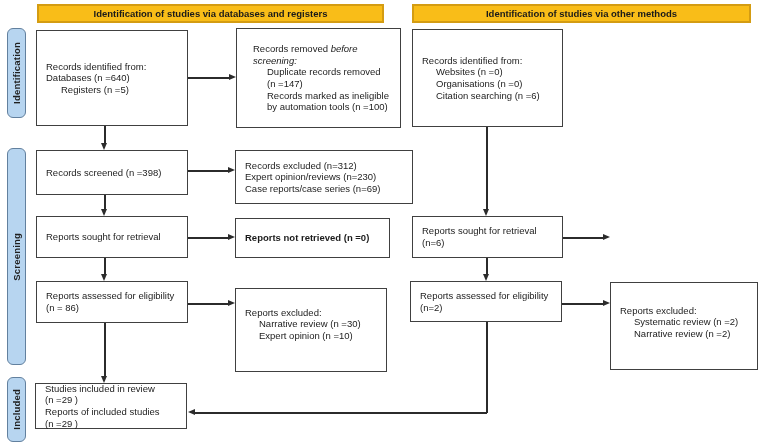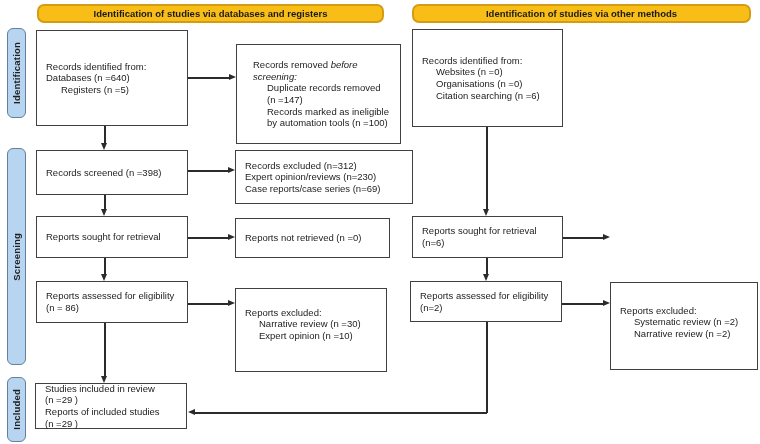--- a/index.html
+++ b/index.html
@@ -3,21 +3,21 @@
 <meta charset="utf-8">
 <style>
   html,body{margin:0;padding:0;background:#ffffff;}
   #canvas{
     position:relative;width:760px;height:444px;background:#ffffff;
     font-family:"Liberation Sans",sans-serif;overflow:hidden;
   }
   .hdr{
     position:absolute;top:4px;height:19px;box-sizing:border-box;
     background:var(--header-fill);border:2px solid var(--header-border);
-    border-radius:7px;display:flex;align-items:center;justify-content:center;
+    border-radius:0;display:flex;align-items:center;justify-content:center;
     font-size:9.5px;font-weight:bold;color:#1a1a1a;
   }
   .stage{
     position:absolute;left:7px;width:19px;box-sizing:border-box;
     background:var(--stage-fill);border:1.5px solid var(--stage-border);
     border-radius:6px;display:flex;align-items:center;justify-content:center;
   }
   .stage span{
     writing-mode:vertical-rl;transform:rotate(180deg);
     font-size:9.5px;font-weight:bold;color:#1f1f1f;white-space:nowrap;letter-spacing:.2px;
@@ -60,21 +60,21 @@
   <div class="stage" style="top:377px;height:65px;">
     <span>Included</span>
   </div>
 
   <div class="fbox" style="left:36px;top:30px;width:152px;height:96px;">
     <div class="ln">Records identified from:</div>
     <div class="ln">Databases (n =640)</div>
     <div class="ln indent2">Registers (n =5)</div>
   </div>
 
-  <div class="fbox pad-l" style="left:236px;top:28px;width:165px;height:100px;margin-top:16px;">
+  <div class="fbox pad-l" style="left:236px;top:28px;width:165px;height:100px;">
     <div class="ln"><span>Records removed </span><i>before</i></div>
     <div class="ln"><i>screening:</i></div>
     <div class="ln indent">Duplicate records removed</div>
     <div class="ln indent">(n =147)</div>
     <div class="ln indent">Records marked as ineligible</div>
     <div class="ln indent">by automation tools (n =100)</div>
   </div>
 
   <div class="fbox" style="left:36px;top:150px;width:152px;height:45px;">
     <div class="ln">Records screened (n =398)</div>
@@ -83,21 +83,21 @@
   <div class="fbox" style="left:235px;top:150px;width:178px;height:54px;">
     <div class="ln">Records excluded (n=312)</div>
     <div class="ln">Expert opinion/reviews (n=230)</div>
     <div class="ln">Case reports/case series (n=69)</div>
   </div>
 
   <div class="fbox" style="left:36px;top:216px;width:152px;height:42px;">
     <div class="ln">Reports sought for retrieval</div>
   </div>
 
-  <div class="fbox" style="left:235px;top:218px;width:155px;height:40px;">
+  <div class="fbox" style="left:235px;top:218px;width:155px;height:40px;font-weight:bold;">
     <div class="ln">Reports not retrieved (n =0)</div>
   </div>
 
   <div class="fbox" style="left:36px;top:281px;width:152px;height:42px;">
     <div class="ln">Reports assessed for eligibility</div>
     <div class="ln">(n = 86)</div>
   </div>
 
   <div class="fbox" style="left:235px;top:288px;width:152px;height:84px;padding-bottom:16px;">
     <div class="ln">Reports excluded:</div>

